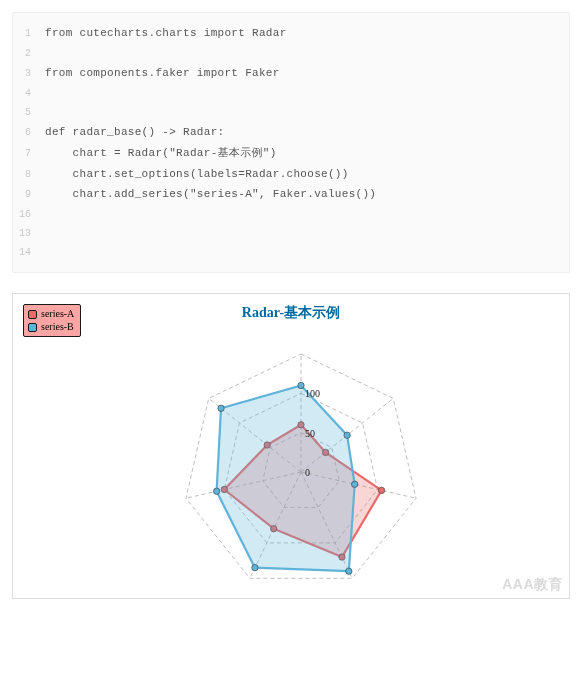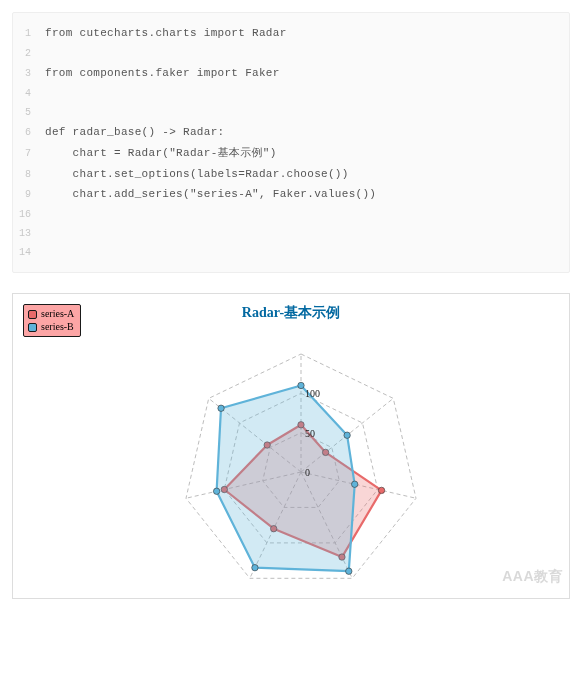--- a/index.html
+++ b/index.html
@@ -77,21 +77,21 @@
   }
   .swatch-a { background: #e86a6a; }
   .swatch-b { background: #5fb3d9; }
   .chart-svg {
     display: block;
     margin: 0 auto;
   }
   .watermark {
     position: absolute;
     right: 6px;
-    bottom: 12px;
+    bottom: 4px;
     font-family: Liberation Sans, sans-serif;
     font-weight: bold;
     font-size: 14px;
     color: rgba(120,120,120,0.28);
     letter-spacing: 0.5px;
   }
 </style>
 </head>
 <body>
 

